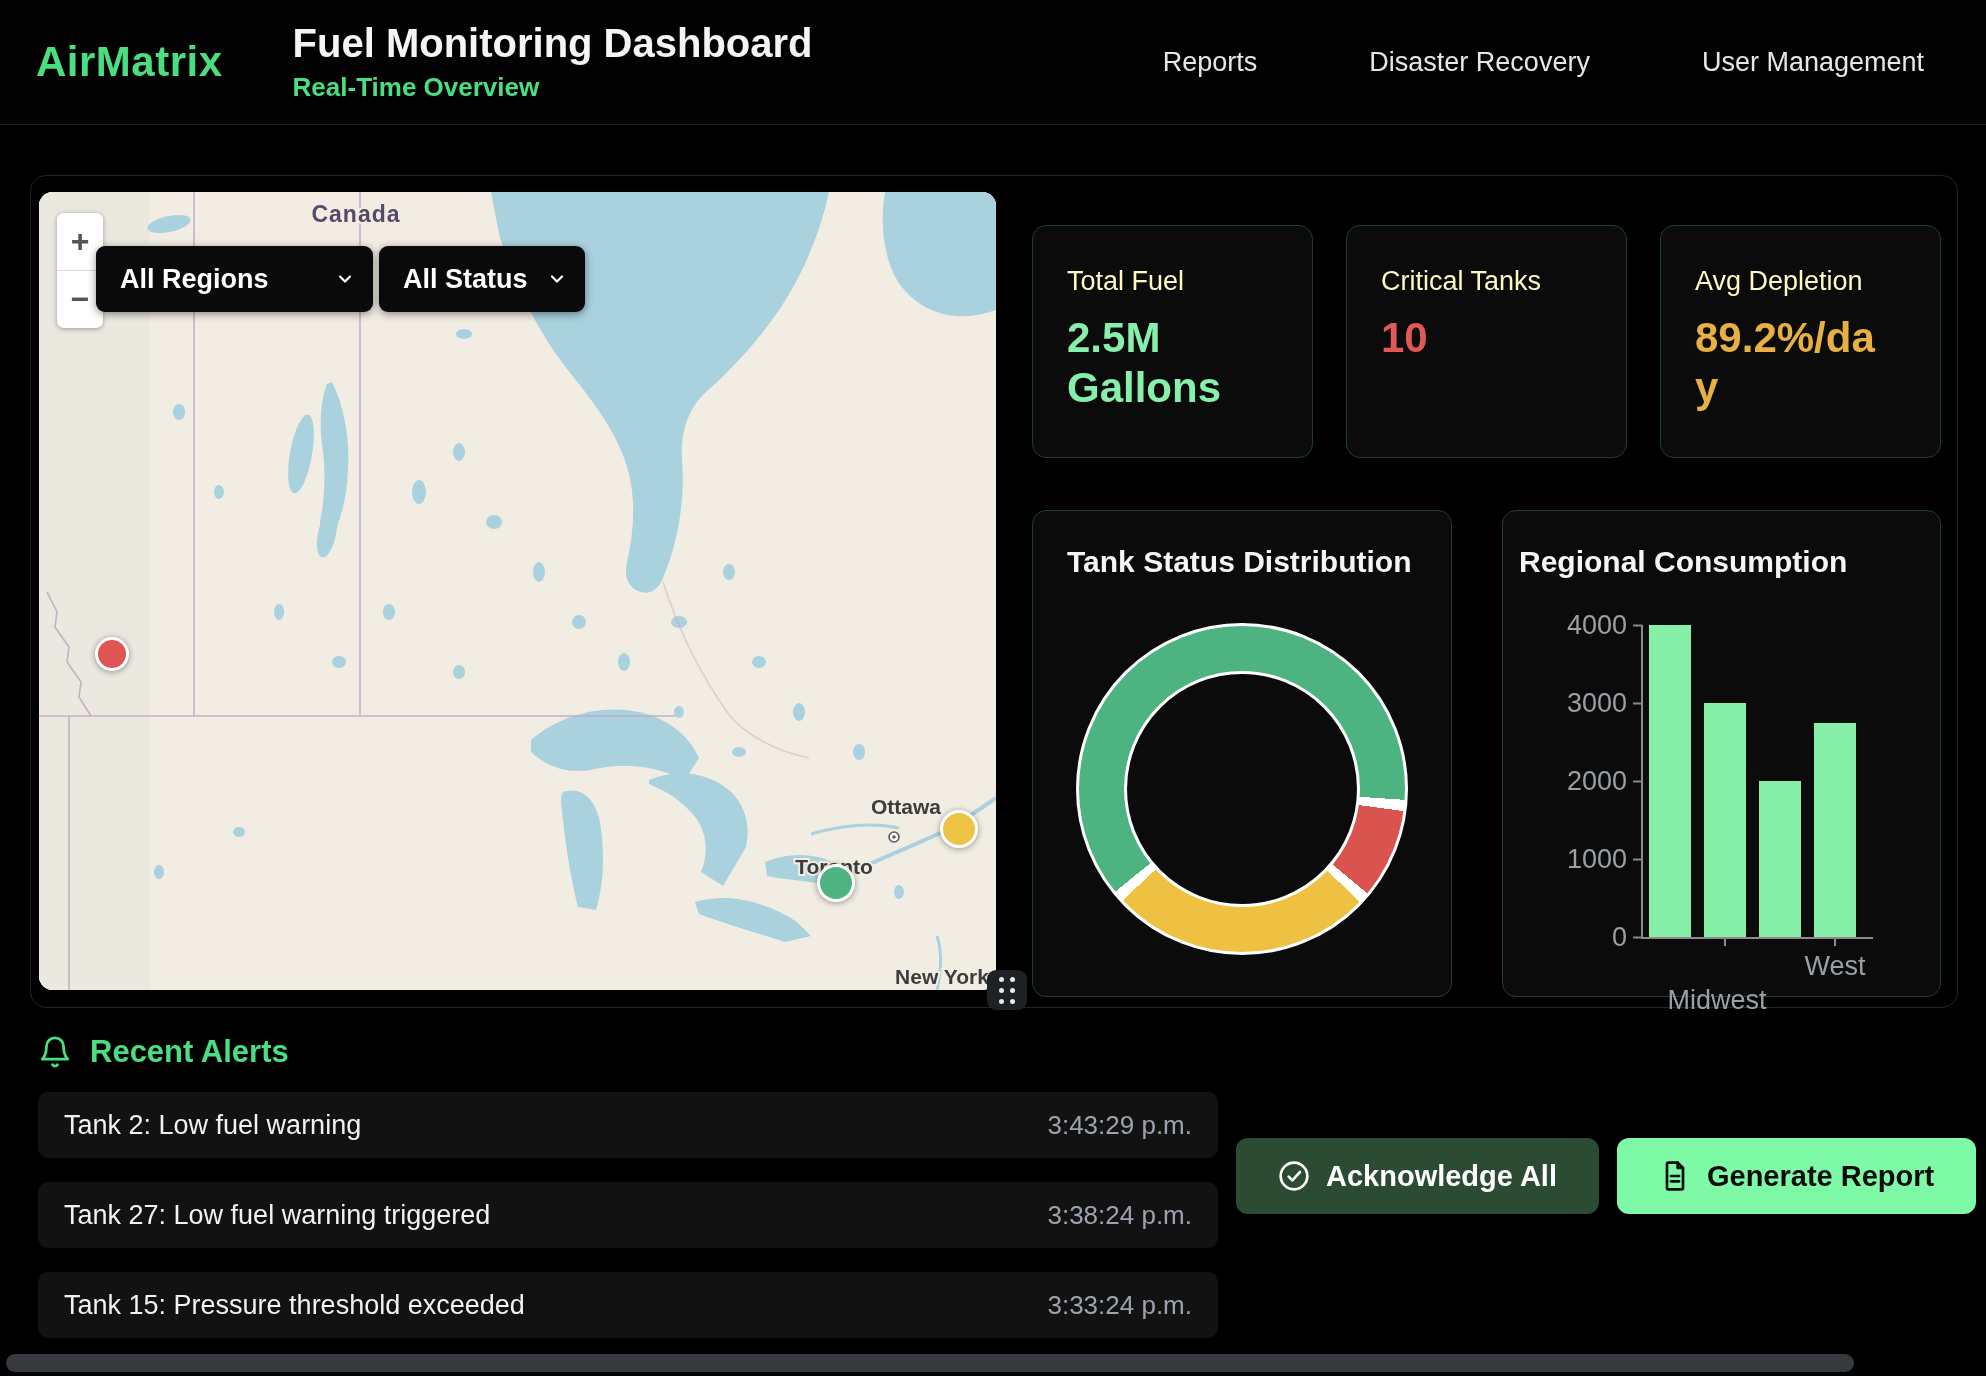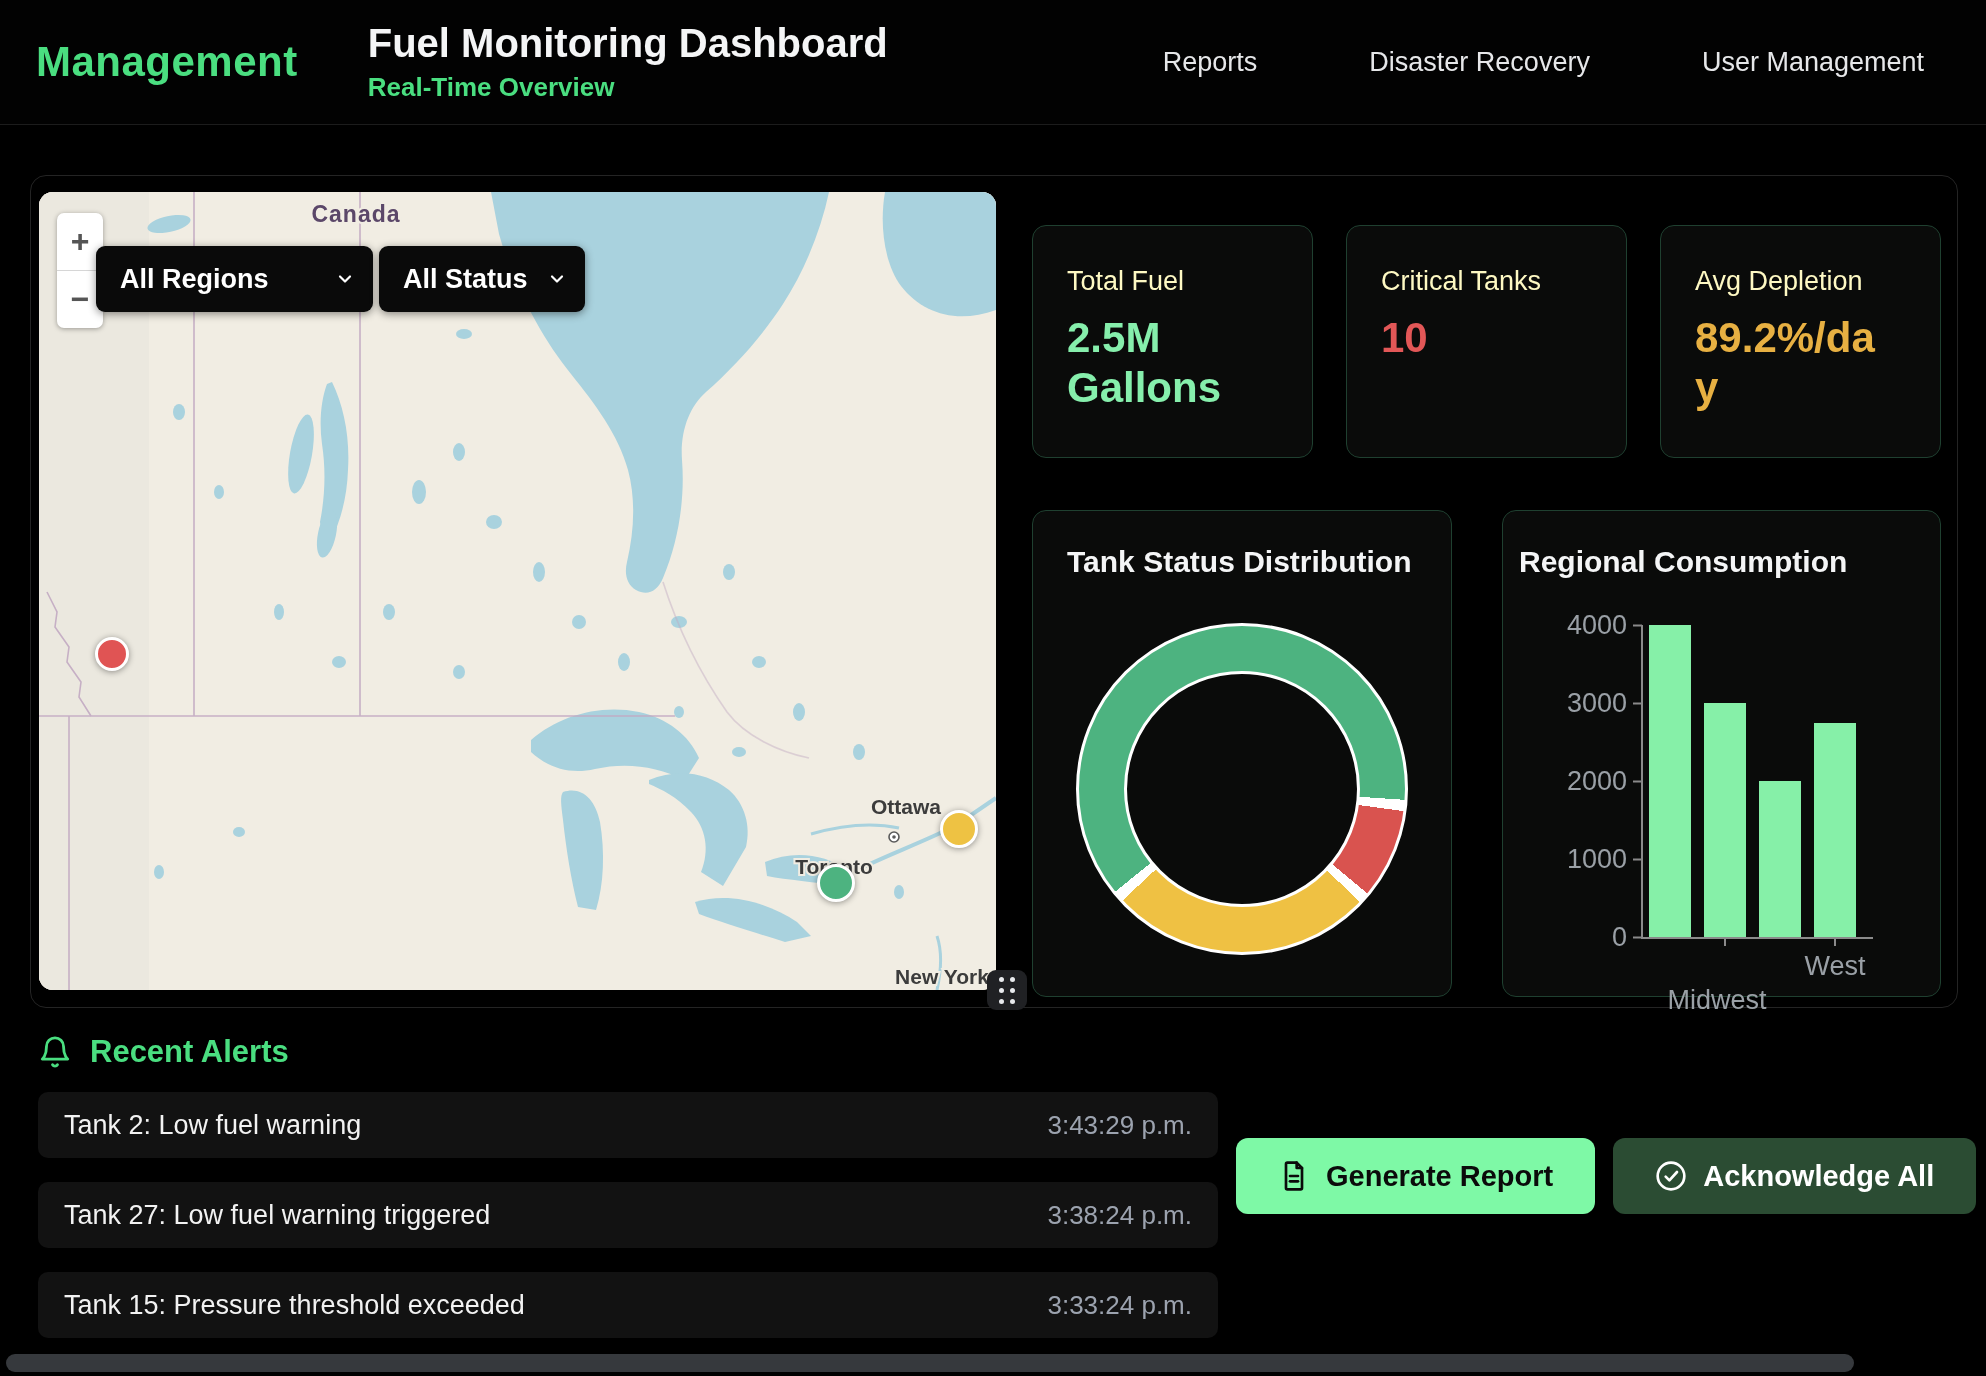--- a/index.html
+++ b/index.html
@@ -90,21 +90,21 @@
   .btn-ack{background:#2b4c33;color:#fff;}
   .btn-gen{background:#7ef9a6;color:#0b0b0b;}
 
   .scroll-thumb{position:absolute;left:6px;bottom:4px;width:1848px;height:18px;
                 border-radius:9px;background:#36393d;}
 </style>
 </head>
 <body>
 
 <div class="header">
-  <div class="logo" style="color: rgb(74, 222, 128);">Management</div>
+  <div class="logo" style="color: rgb(74, 222, 128);">AirMatrix</div>
   <div class="titleblock">
     <div class="title">Fuel Monitoring Dashboard</div>
     <div class="subtitle" style="color: rgb(74, 222, 128);">Real-Time Overview</div>
   </div>
   <div class="nav">
     <div class="nav-item">Reports</div>
     <div class="nav-item">Disaster Recovery</div>
     <div class="nav-item">User Management</div>
   </div>
 </div>
@@ -288,32 +288,32 @@
     <div class="alert-row">
       <span>Tank 27: Low fuel warning triggered</span>
       <span class="alert-time">3:38:24 p.m.</span>
     </div>
     <div class="alert-row">
       <span>Tank 15: Pressure threshold exceeded</span>
       <span class="alert-time">3:33:24 p.m.</span>
     </div>
   </div>
   <div class="actionbar">
+    <button class="btn btn-ack">
+      <svg width="32" height="32" viewBox="0 0 24 24" fill="none" stroke="currentColor" stroke-width="2" stroke-linecap="round" stroke-linejoin="round">
+        <circle cx="12" cy="12" r="10"></circle>
+          <path d="M8 12.5l2.8 2.8L16.5 9"></path>
+      </svg>
+      <span>Acknowledge All</span>
+    </button>
     <button class="btn btn-gen">
       <svg width="32" height="32" viewBox="0 0 24 24" fill="none" stroke="currentColor" stroke-width="2" stroke-linecap="round" stroke-linejoin="round">
         <path d="M14 2H7a1 1 0 0 0-1 1v18a1 1 0 0 0 1 1h10a1 1 0 0 0 1-1V6z"></path>
         <path d="M14 2v4h4"></path>
           <path d="M9 12h6"></path>
           <path d="M9 16h6"></path>
       </svg>
       <span>Generate Report</span>
     </button>
-    <button class="btn btn-ack">
-      <svg width="32" height="32" viewBox="0 0 24 24" fill="none" stroke="currentColor" stroke-width="2" stroke-linecap="round" stroke-linejoin="round">
-        <circle cx="12" cy="12" r="10"></circle>
-          <path d="M8 12.5l2.8 2.8L16.5 9"></path>
-      </svg>
-      <span>Acknowledge All</span>
-    </button>
   </div>
 </div>
 
 <div class="scroll-thumb"></div>
 
 </body></html>

